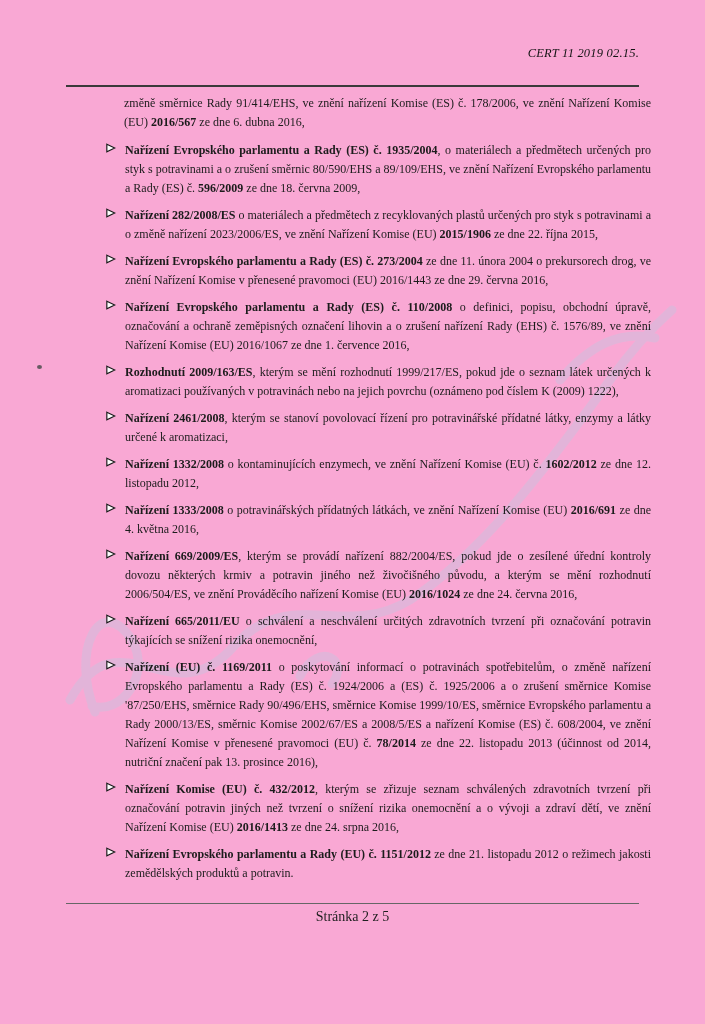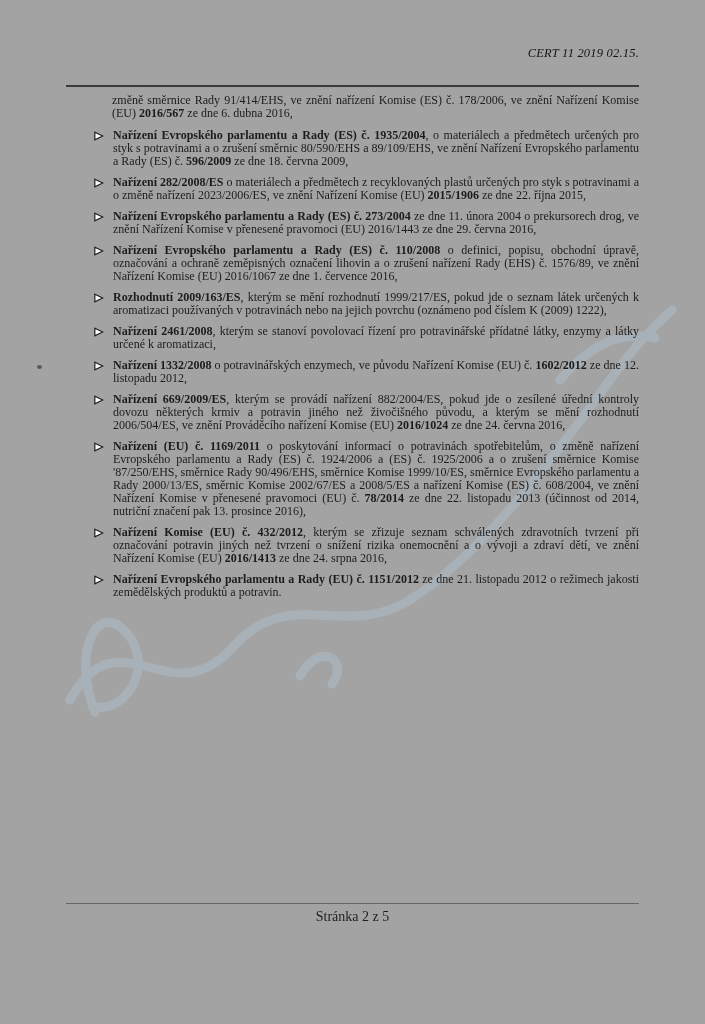--- a/index.html
+++ b/index.html
@@ -1,24 +1,24 @@
 <!DOCTYPE html>
 <html><head>
 <meta charset="utf-8">
 <style>
   html,body{margin:0;padding:0;background:#e9e9e9;}
   .page{
     position:relative;width:705px;height:1024px;margin:0 auto;
-    background:#a3a3a3;overflow:hidden;
+    background:#f9a8d4;overflow:hidden;
     font-family:"Liberation Serif", serif;color:#1c1c1c;
     box-shadow:0 0 5px rgba(0,0,0,.3);
   }
   .cert{position:absolute;top:46px;right:66px;font-style:italic;font-size:12.5px;letter-spacing:.2px;color:#141414;}
   .rule-top{position:absolute;top:85px;left:66px;width:573px;height:0;border-top:2px solid #3a3a3a;}
-  .doc-body{position:absolute;top:94px;left:112px;width:527px;font-size:12px;line-height:13px;text-align:justify;}
+  .doc-body{position:absolute;top:94px;left:124px;width:527px;font-size:12px;line-height:19px;text-align:justify;}
   .intro{margin:0 0 9px 0;}
   .list-item{position:relative;margin:0 0 8px 1px;}
   .bullet{position:absolute;left:-19px;top:2px;width:10px;height:10px;}
   .bullet svg{display:block;}
   .b{font-weight:bold;}
   .rule-bottom{position:absolute;top:903px;left:66px;width:573px;height:0;border-top:1px solid #666;}
   .page-label{position:absolute;top:909px;left:66px;width:573px;text-align:center;font-size:14px;color:#1f1f1f;}
   .watermark{position:absolute;left:0;top:0;pointer-events:none;}
   .artifact{position:absolute;left:37px;top:365px;width:5px;height:4px;background:#4c4c4c;border-radius:50%;opacity:.85;}
 </style>
@@ -69,26 +69,36 @@
           </span><span><span class="b">Rozhodnutí 2009/163/ES</span><span>, kterým se mění rozhodnutí 1999/217/ES, pokud jde o seznam látek určených k aromatizaci používaných v potravinách nebo na jejich povrchu (oznámeno pod číslem K (2009) 1222),</span></span></div>
         <div class="list-item"><span class="bullet">
             <svg width="10" height="10" viewBox="0 0 12 12">
               <path d="M1 1.5 L10.5 6 L1 10.5 Z" fill="#fdfdfd" stroke="#1a1a1a" stroke-width="1.4"></path>
             </svg>
           </span><span><span class="b">Nařízení 2461/2008</span><span>, kterým se stanoví povolovací řízení pro potravinářské přídatné látky, enzymy a látky určené k aromatizaci,</span></span></div>
         <div class="list-item"><span class="bullet">
             <svg width="10" height="10" viewBox="0 0 12 12">
               <path d="M1 1.5 L10.5 6 L1 10.5 Z" fill="#fdfdfd" stroke="#1a1a1a" stroke-width="1.4"></path>
             </svg>
-          </span><span><span class="b">Nařízení 1332/2008</span><span> o potravinářských enzymech, ve původu Nařízení Komise (EU) č. </span><span class="b">1602/2012</span><span> ze dne 12. listopadu 2012,</span></span></div>
+          </span><span><span class="b">Nařízení 1332/2008</span><span> o kontaminujících enzymech, ve znění Nařízení Komise (EU) č. </span><span class="b">1602/2012</span><span> ze dne 12. listopadu 2012,</span></span></div>
+        <div class="list-item"><span class="bullet">
+            <svg width="10" height="10" viewBox="0 0 12 12">
+              <path d="M1 1.5 L10.5 6 L1 10.5 Z" fill="#fdfdfd" stroke="#1a1a1a" stroke-width="1.4"></path>
+            </svg>
+          </span><span><span class="b">Nařízení 1333/2008</span><span> o potravinářských přídatných látkách, ve znění Nařízení Komise (EU) </span><span class="b">2016/691</span><span> ze dne 4. května 2016,</span></span></div>
         <div class="list-item"><span class="bullet">
             <svg width="10" height="10" viewBox="0 0 12 12">
               <path d="M1 1.5 L10.5 6 L1 10.5 Z" fill="#fdfdfd" stroke="#1a1a1a" stroke-width="1.4"></path>
             </svg>
           </span><span><span class="b">Nařízení 669/2009/ES</span><span>, kterým se provádí nařízení 882/2004/ES, pokud jde o zesílené úřední kontroly dovozu některých krmiv a potravin jiného než živočišného původu, a kterým se mění rozhodnutí 2006/504/ES, ve znění Prováděcího nařízení Komise (EU) </span><span class="b">2016/1024</span><span> ze dne 24. června 2016,</span></span></div>
+        <div class="list-item"><span class="bullet">
+            <svg width="10" height="10" viewBox="0 0 12 12">
+              <path d="M1 1.5 L10.5 6 L1 10.5 Z" fill="#fdfdfd" stroke="#1a1a1a" stroke-width="1.4"></path>
+            </svg>
+          </span><span><span class="b">Nařízení 665/2011/EU</span><span> o schválení a neschválení určitých zdravotních tvrzení při označování potravin týkajících se snížení rizika onemocnění,</span></span></div>
         <div class="list-item"><span class="bullet">
             <svg width="10" height="10" viewBox="0 0 12 12">
               <path d="M1 1.5 L10.5 6 L1 10.5 Z" fill="#fdfdfd" stroke="#1a1a1a" stroke-width="1.4"></path>
             </svg>
           </span><span><span class="b">Nařízení (EU) č. 1169/2011</span><span> o poskytování informací o potravinách spotřebitelům, o změně nařízení Evropského parlamentu a Rady (ES) č. 1924/2006 a (ES) č. 1925/2006 a o zrušení směrnice Komise '87/250/EHS, směrnice Rady 90/496/EHS, směrnice Komise 1999/10/ES, směrnice Evropského parlamentu a Rady 2000/13/ES, směrnic Komise 2002/67/ES a 2008/5/ES a nařízení Komise (ES) č. 608/2004, ve znění Nařízení Komise v přenesené pravomoci (EU) č. </span><span class="b">78/2014</span><span> ze dne 22. listopadu 2013 (účinnost od 2014, nutriční značení pak 13. prosince 2016),</span></span></div>
         <div class="list-item"><span class="bullet">
             <svg width="10" height="10" viewBox="0 0 12 12">
               <path d="M1 1.5 L10.5 6 L1 10.5 Z" fill="#fdfdfd" stroke="#1a1a1a" stroke-width="1.4"></path>
             </svg>
           </span><span><span class="b">Nařízení Komise (EU) č. 432/2012</span><span>, kterým se zřizuje seznam schválených zdravotních tvrzení při označování potravin jiných než tvrzení o snížení rizika onemocnění a o vývoji a zdraví dětí, ve znění Nařízení Komise (EU) </span><span class="b">2016/1413</span><span> ze dne 24. srpna 2016,</span></span></div>

